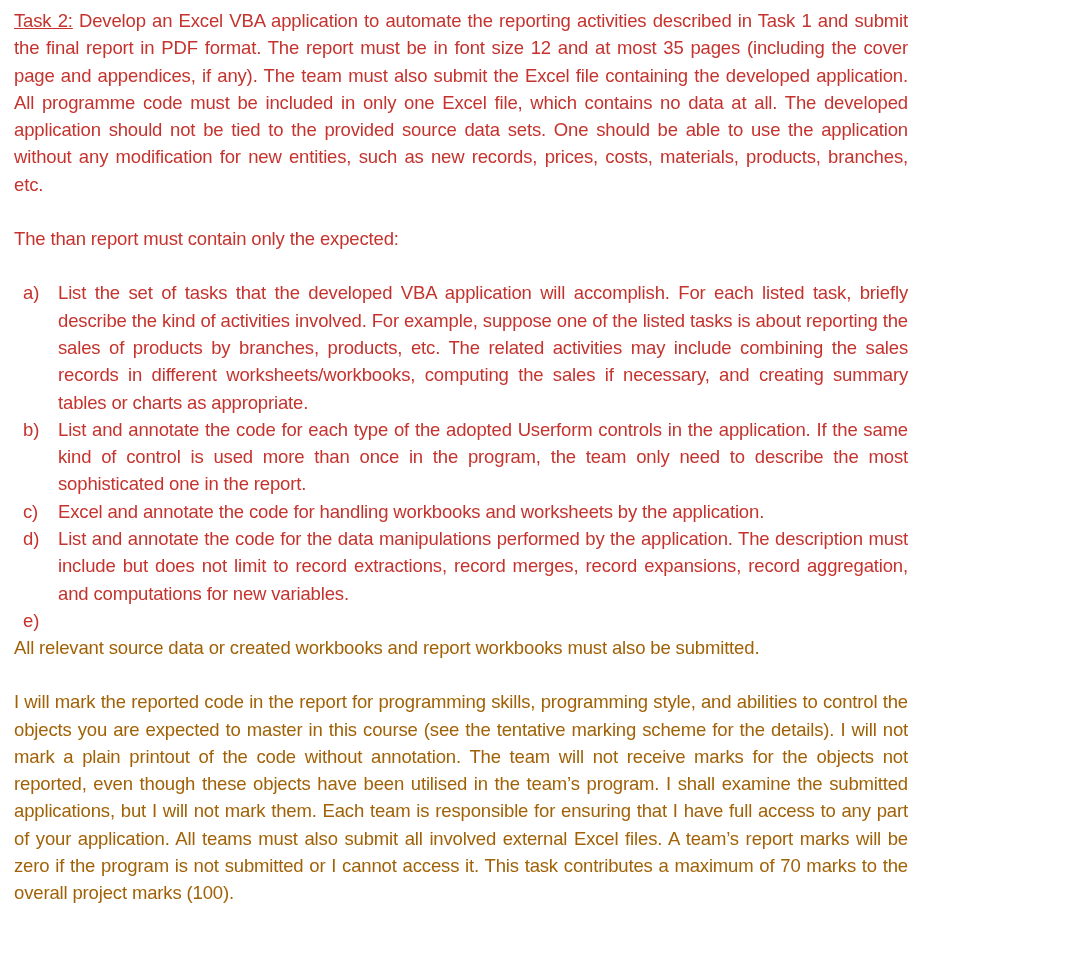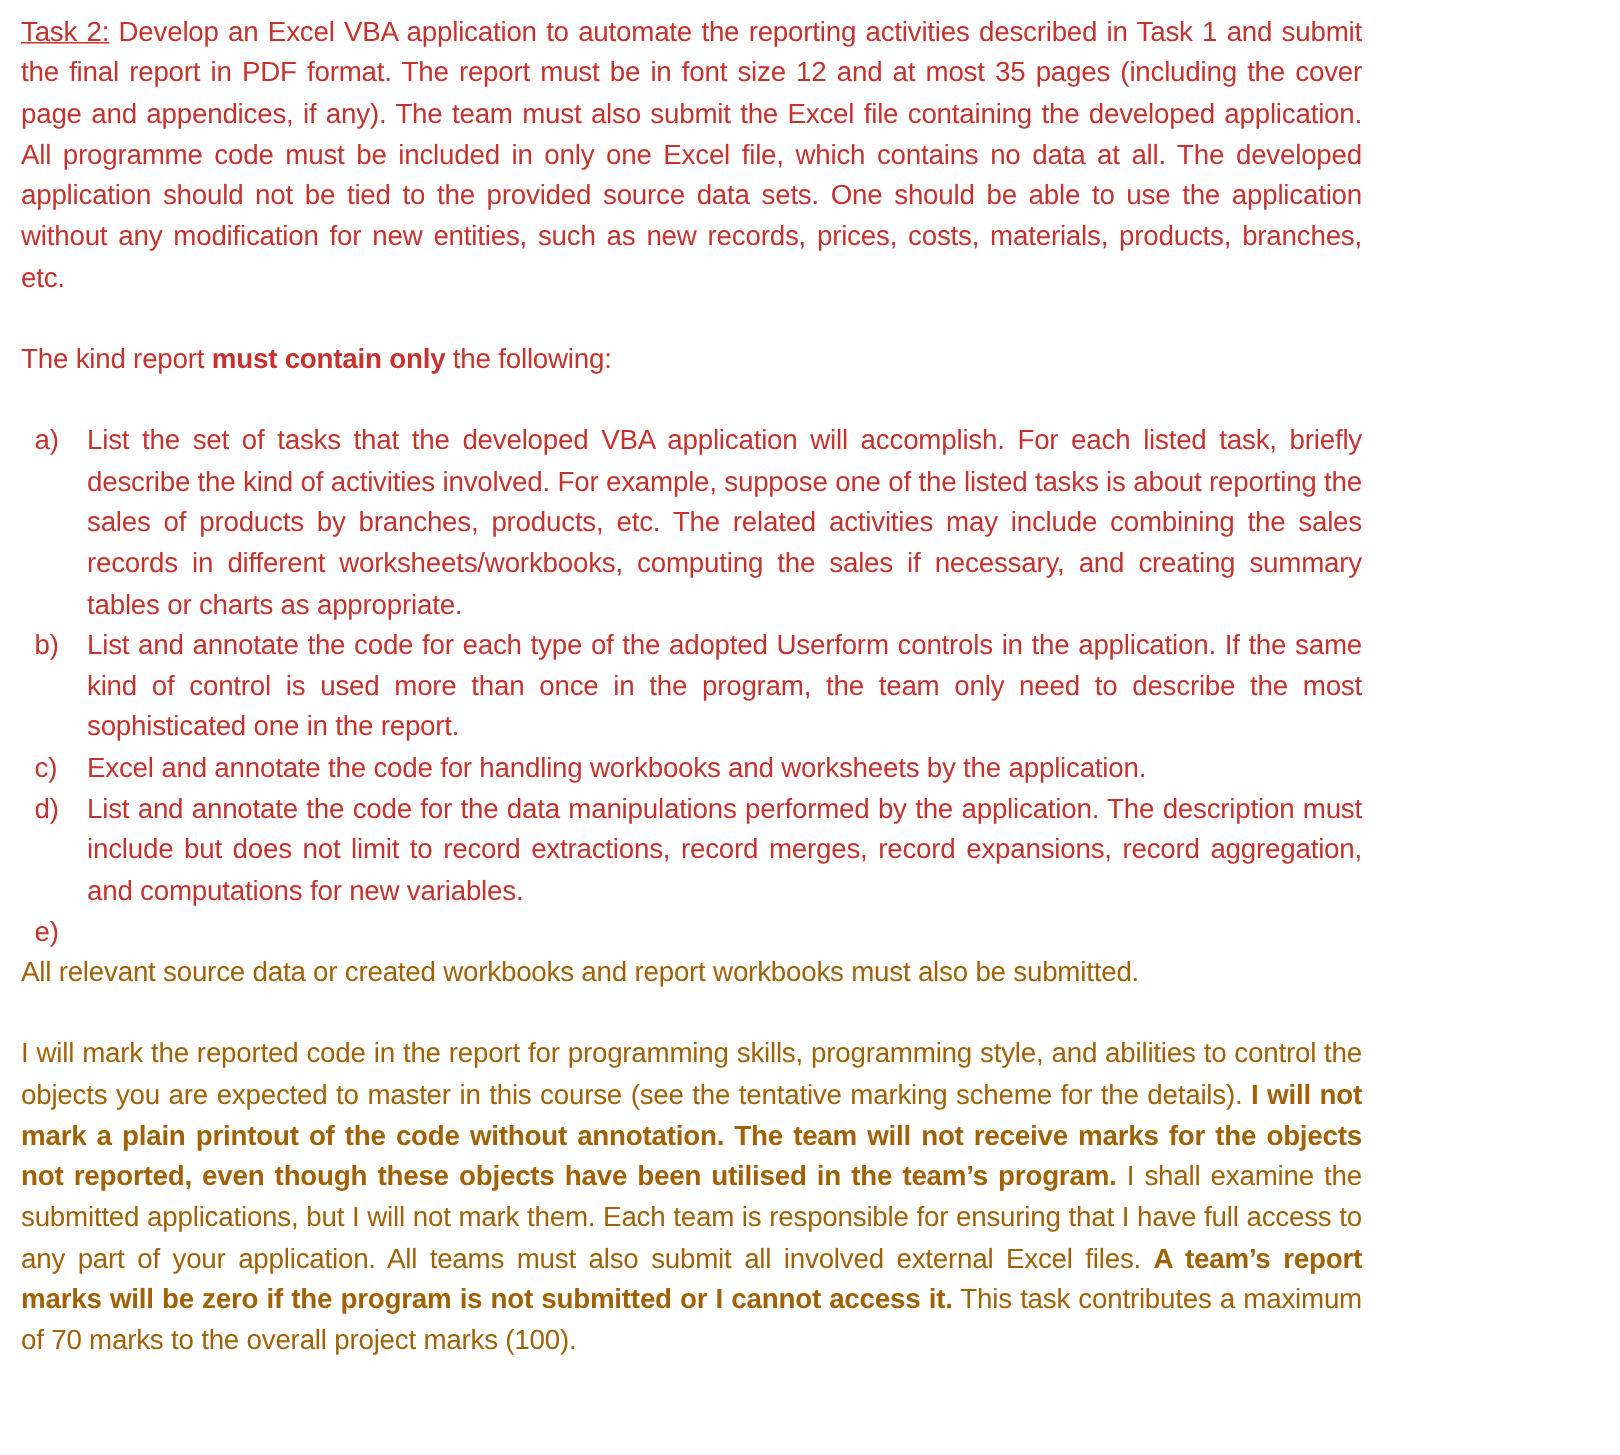--- a/index.html
+++ b/index.html
@@ -13,41 +13,41 @@
     font-size: 18.5px;
     letter-spacing: -0.15px;
     line-height: 27.3px;
     overflow: hidden;
   }
   .red   { color: #c5332e; }
   .black { color: #a16207; }
   p { margin: 0 0 27px 0; text-align: justify; }
   p.last { margin-bottom: 16px; }
   .u { text-decoration: underline; }
-  b { font-weight: bold; }
+  b { font-weight: normal; }
   .list { margin: 0 0 27px 0; }
   .li {
     position: relative;
     padding-left: 44px;
     text-align: justify;
   }
   .marker {
     position: absolute;
     left: 9px;
     top: 0;
   }
 </style>
 </head>
 <body>
 
 <div class="page">
 
   <p class="red"><span class="u">Task 2:</span><span> Develop an Excel VBA application to automate the reporting activities described in Task 1 and submit the final report in PDF format. The report must be in font size 12 and at most 35 pages (including the cover page and appendices, if any). The team must also submit the Excel file containing the developed application. All programme code must be included in only one Excel file, which contains no data at all. The developed application should not be tied to the provided source data sets. One should be able to use the application without any modification for new entities, such as new records, prices, costs, materials, products, branches, etc.</span></p>
 
-  <p class="red"><span>The kind report </span><b>must contain only</b><span> the following:</span></p>
+  <p class="red"><span>The than report </span><b>must contain only</b><span> the expected:</span></p>
 
   <div class="list red">
     <div class="li">
       <span class="marker">a)</span>
       <span>List the set of tasks that the developed VBA application will accomplish. For each listed task, briefly describe the kind of activities involved. For example, suppose one of the listed tasks is about reporting the sales of products by branches, products, etc. The related activities may include combining the sales records in different worksheets/workbooks, computing the sales if necessary, and creating summary tables or charts as appropriate.</span>
     </div>
     <div class="li">
       <span class="marker">b)</span>
       <span>List and annotate the code for each type of the adopted Userform controls in the application. If the same kind of control is used more than once in the program, the team only need to describe the most sophisticated one in the report.</span>
     </div>

